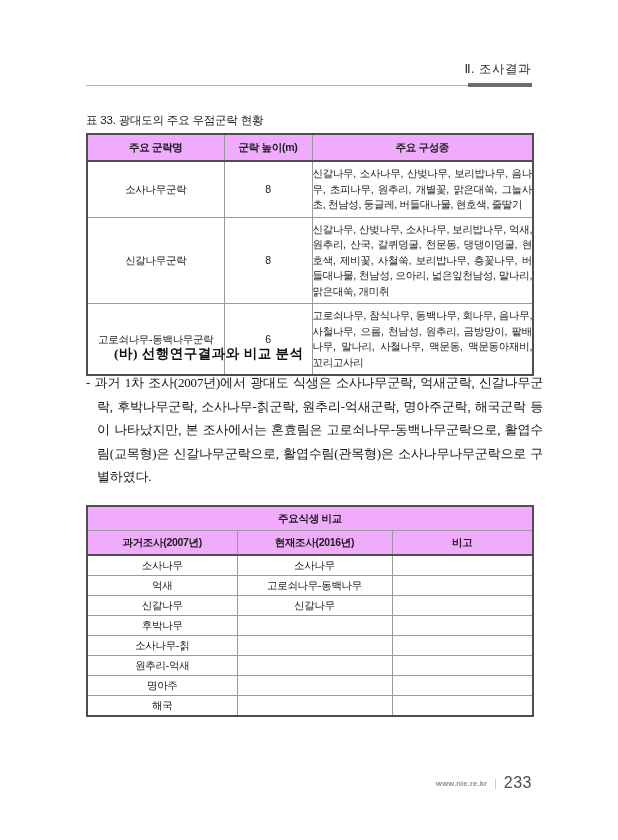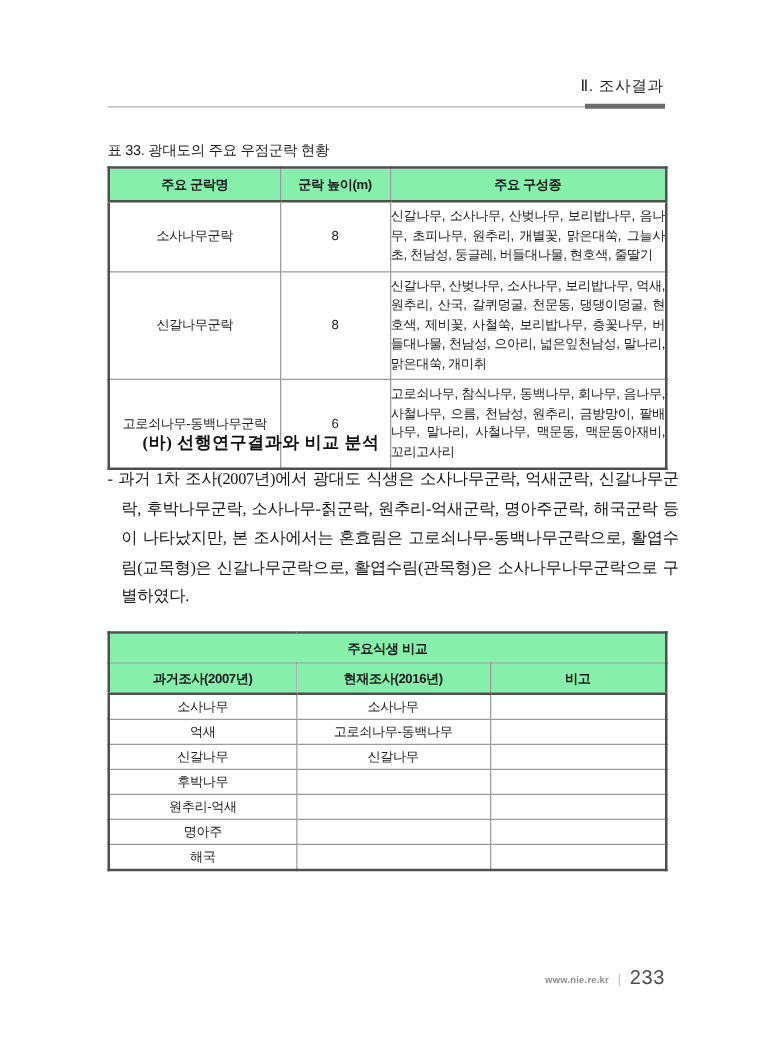--- a/index.html
+++ b/index.html
@@ -58,21 +58,21 @@
   }
   .table-33 { top:133px; }
   .table-34 { top:505px; }
   .doc-table th, .doc-table td {
     border:1px solid #9b9b9b;
     padding:3px 6px;
     text-align:center; vertical-align:middle;
     overflow:hidden;
   }
   .doc-table thead th {
-    background:#86efac; font-weight:bold; height:19px;
+    background:#f0abfc; font-weight:bold; height:19px;
   }
   .doc-table thead tr:last-child th { border-bottom:2px solid #4f4f4f; }
   .table-33 td.c-species { text-align:justify; line-height:15.5px; padding:4px 0; }
   .table-33 td { line-height:15px; }
   .table-33 tbody tr:nth-child(1) td { height:42px; }
   .table-33 tbody tr:nth-child(2) td { height:56px; }
   .table-33 tbody tr:nth-child(3) td { height:54px; }
   .table-34 tbody td { height:15px; padding:2px 6px; }
   .table-34 thead th { height:17px; }
 
@@ -165,20 +165,25 @@
           <td>신갈나무</td>
           <td>신갈나무</td>
           <td></td>
         </tr>
         <tr>
           <td>후박나무</td>
           <td></td>
           <td></td>
         </tr>
         <tr>
+          <td>소사나무-칡</td>
+          <td></td>
+          <td></td>
+        </tr>
+        <tr>
           <td>원추리-억새</td>
           <td></td>
           <td></td>
         </tr>
         <tr>
           <td>명아주</td>
           <td></td>
           <td></td>
         </tr>
         <tr>

